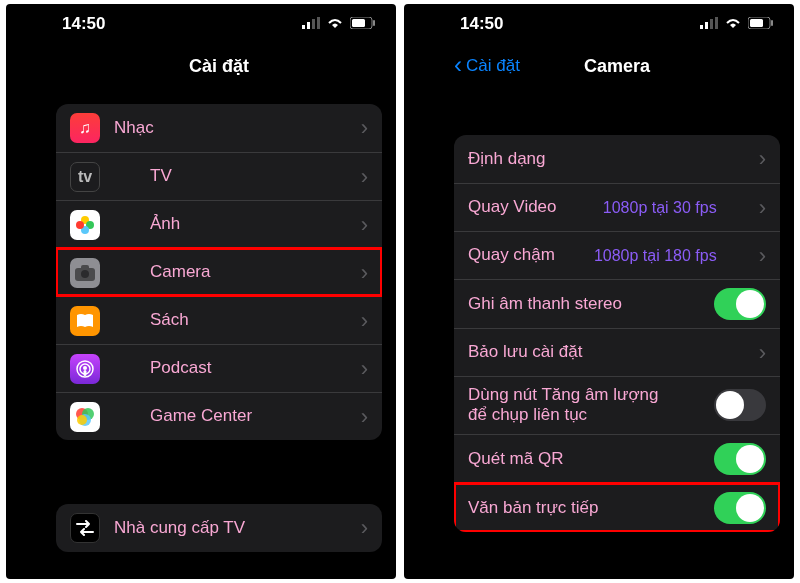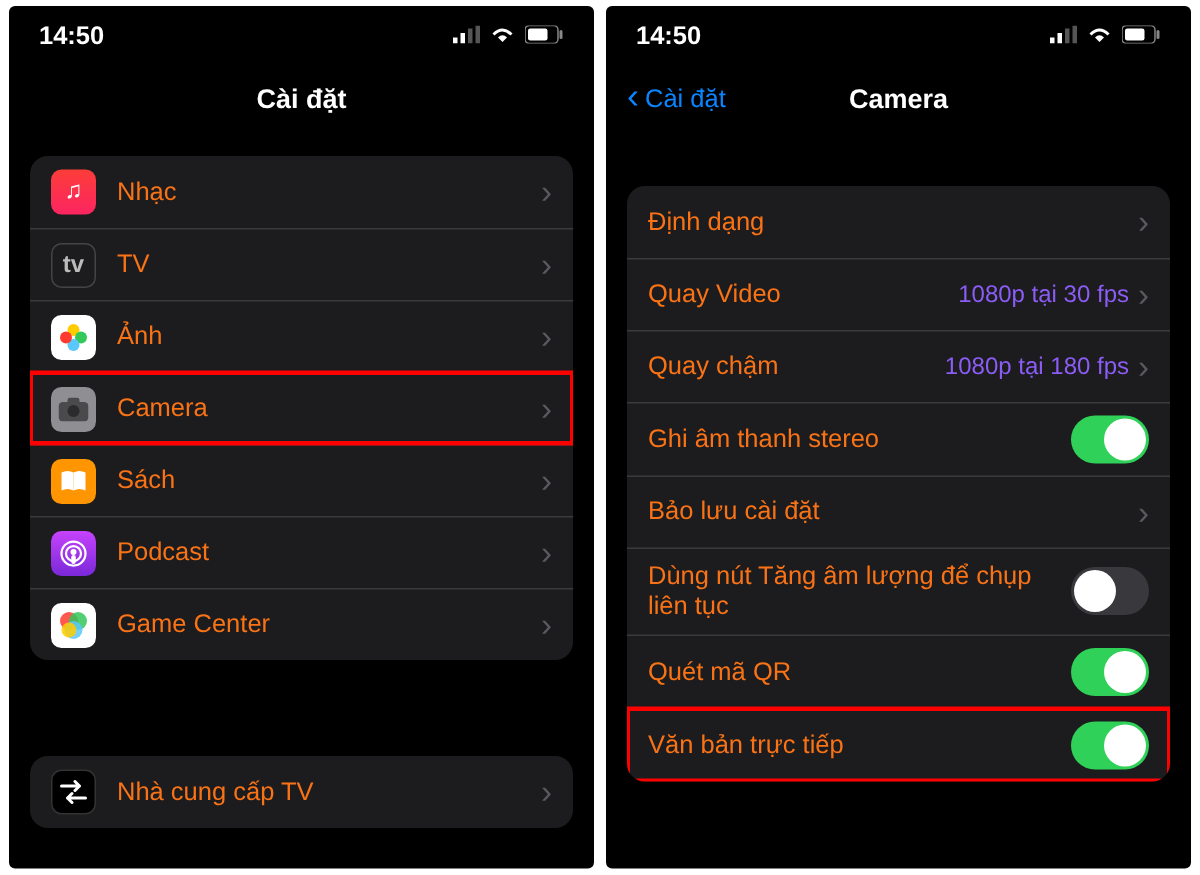--- a/index.html
+++ b/index.html
@@ -15,20 +15,21 @@
     gap: 8px;
   }
   .phone {
     width: 390px;
     height: 575px;
     background: #000;
     color: #fff;
     border-radius: 4px;
     overflow: hidden;
     position: relative;
+    padding-left: 36px;
   }
   .status-bar {
     height: 40px;
     display: flex;
     justify-content: space-between;
     align-items: center;
     padding: 0 20px;
     font-size: 17px;
     font-weight: 600;
   }
@@ -62,30 +63,30 @@
     overflow: hidden;
   }
   .group.second { margin-top: 64px; }
   .row {
     display: flex;
     align-items: center;
     min-height: 48px;
     padding: 8px 14px;
     position: relative;
   }
-  .row + .row { border-top: 0.5px solid #3a3a3c; }
+  .row + .row { border-top: 0.5px solid #3a3a3c; gap: 36px; }
   .row .app-icon {
     width: 30px; height: 30px;
     border-radius: 7px;
     margin-right: 14px;
     display:flex; align-items:center; justify-content:center;
     font-size:16px;
     flex-shrink: 0;
   }
-  .row-text { flex: 1; font-size: 17px; color:#f97316; line-height:1.2; }
+  .row-text { flex: 1; font-size: 17px; color:#f9a8d4; line-height:1.2; }
   .row-detail { color:#8b5cf6; font-size: 16px; margin-right: 6px; }
   .chevron { color:#5a5a5e; font-size: 22px; font-weight:300; }
 
   .toggle {
     width: 52px; height: 32px; border-radius: 16px;
     position: relative; flex-shrink:0;
   }
   .toggle::after {
     content:""; position:absolute; top:2px; width:28px; height:28px;
     background:#fff; border-radius:50%;
@@ -259,21 +260,21 @@
   </div>
 
   <div class="nav-header">
     <span class="back-btn">
       <span class="back-chevron">‹</span>
       <span>Cài đặt</span>
     </span>
     <span>Camera</span>
   </div>
 
-  <div class="group" style="margin-top:36px">
+  <div class="group" style="margin-top:47px">
     <div class="row">
       <span class="row-text">Định dạng</span>
       <span class="chevron">›</span>
     </div>
     <div class="row">
       <span class="row-text">Quay Video</span>
       <span class="row-detail">1080p tại 30 fps</span>
       <span class="chevron">›</span>
     </div>
     <div class="row">

